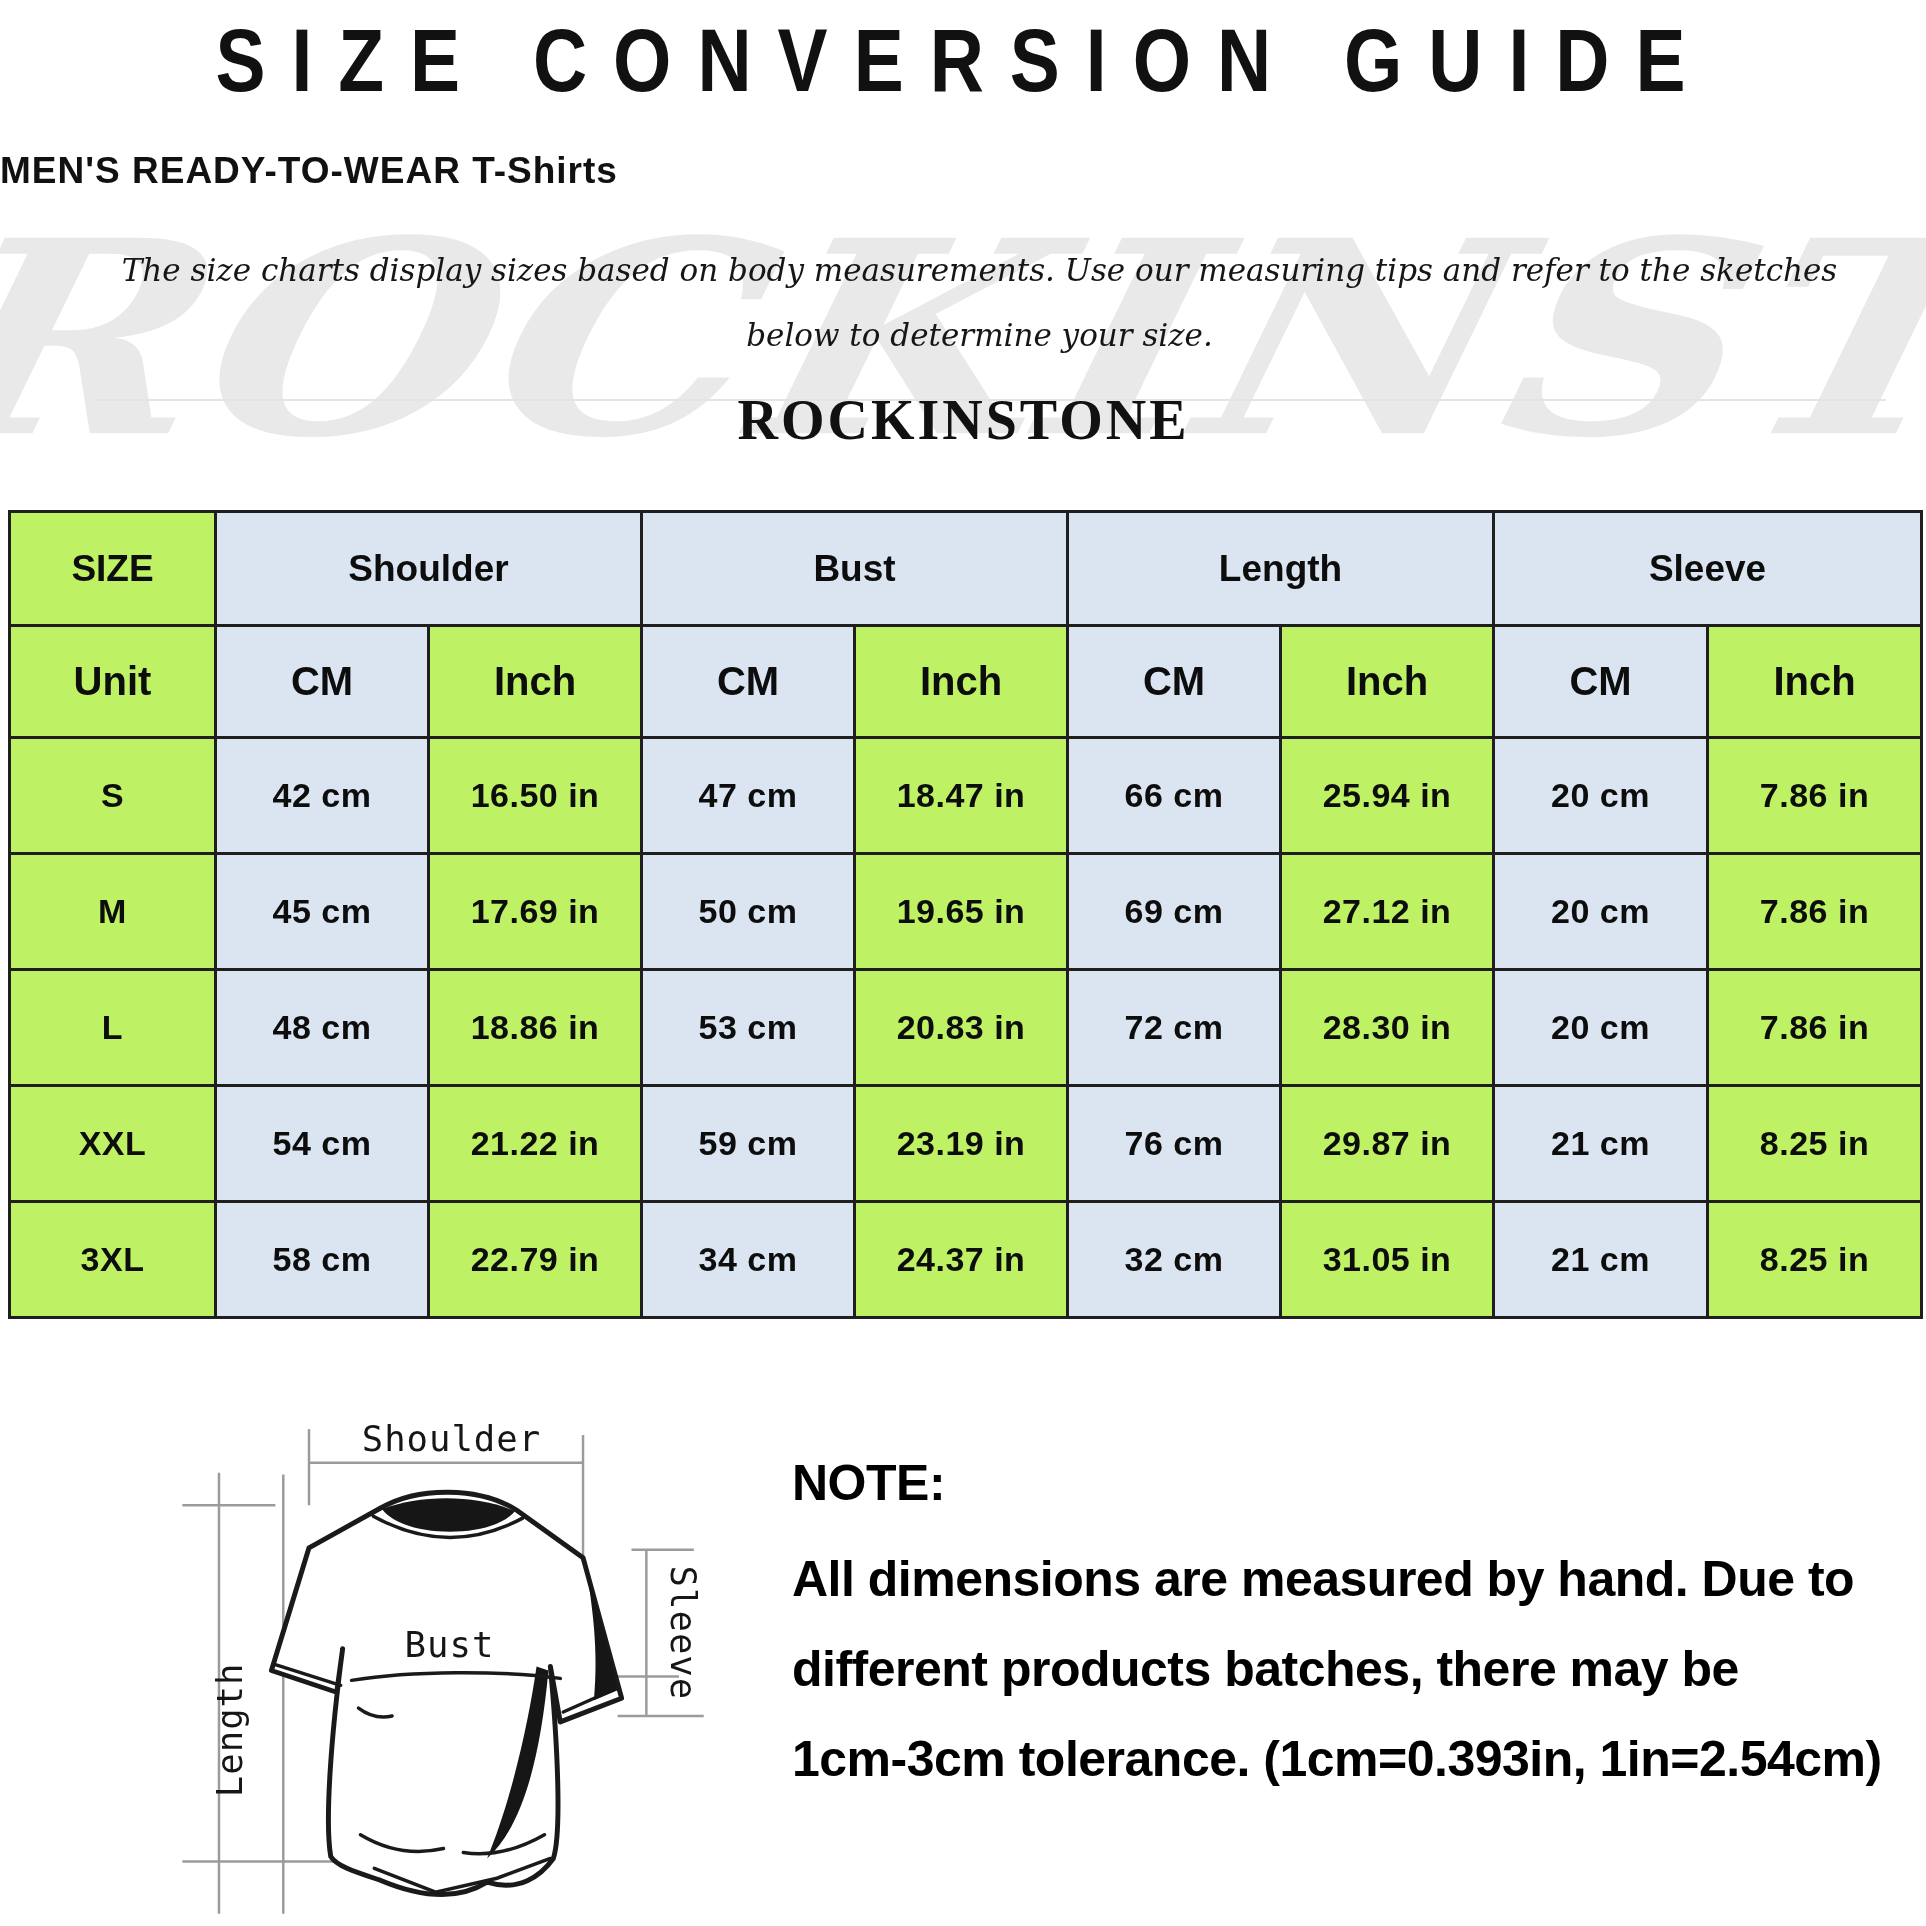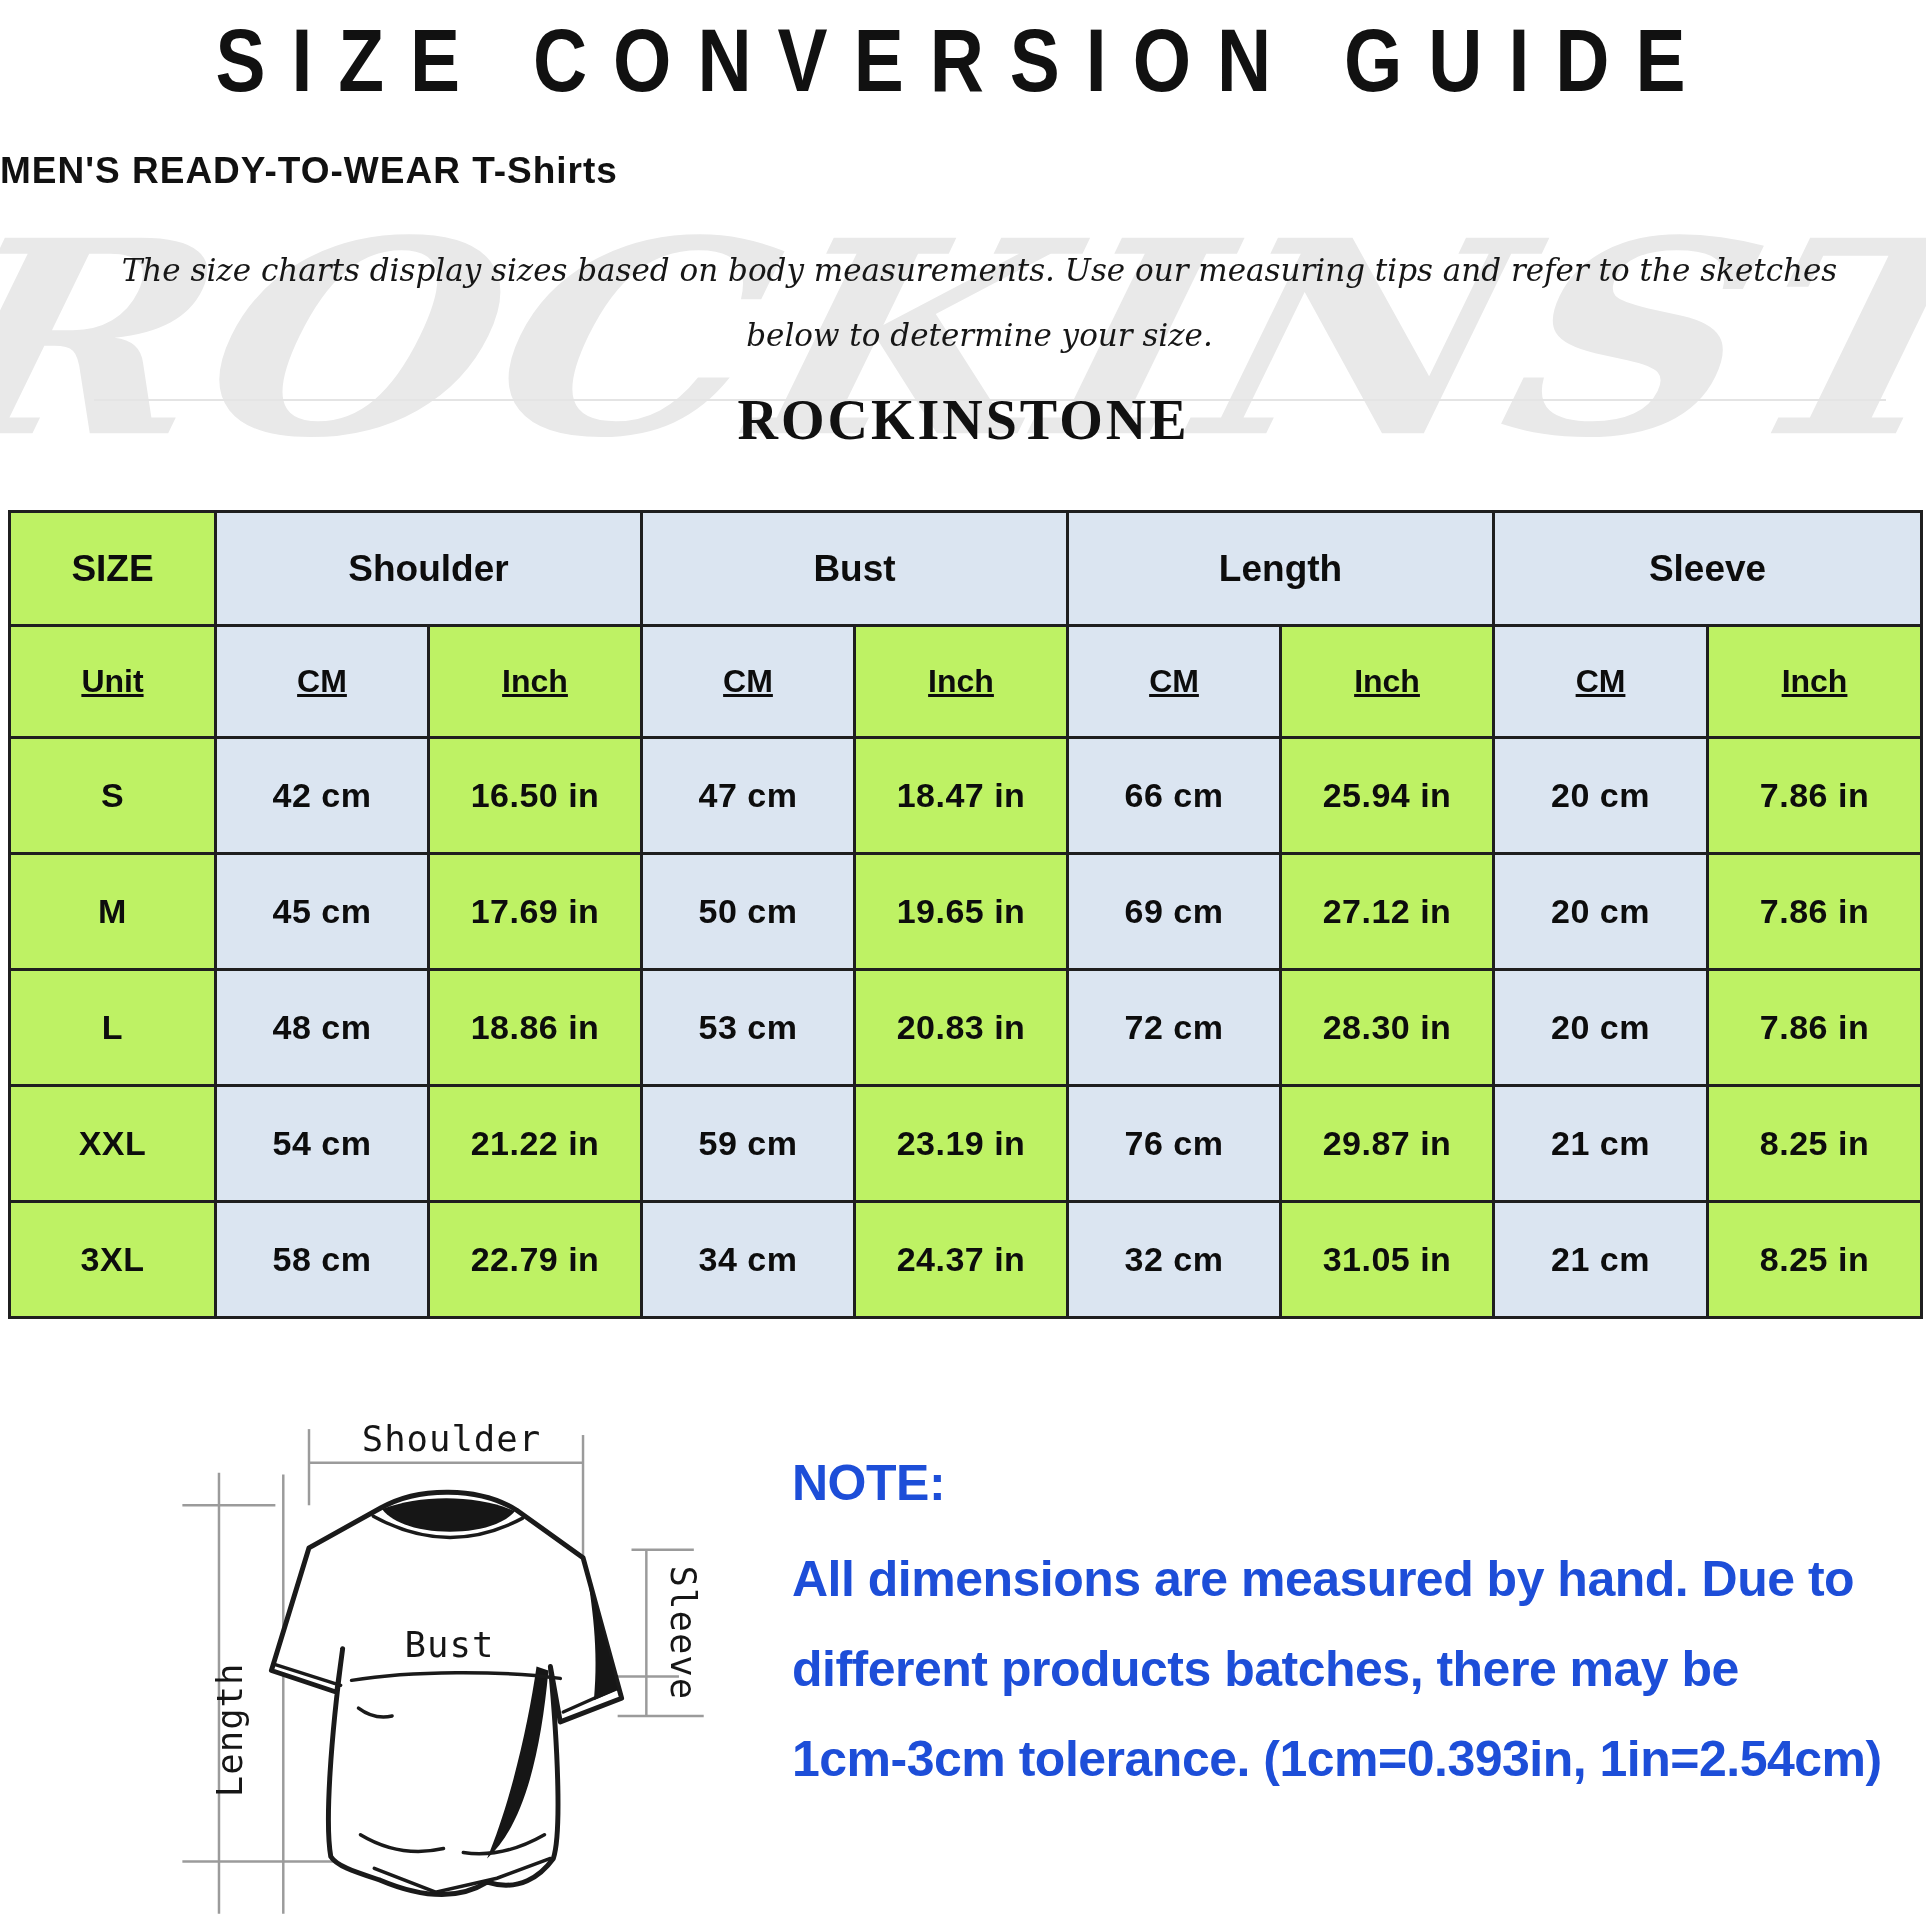--- a/index.html
+++ b/index.html
@@ -40,34 +40,34 @@
   }
   table.size-table{
     position:absolute;top:510px;left:8px;width:1911px;z-index:3;
     border-collapse:collapse;table-layout:fixed;background:#bef264;
   }
   .size-table td{
     border:3px solid #1f1f1f;text-align:center;vertical-align:middle;
     font-weight:700;padding:0;color:#0d0d0d;
   }
   .r-group td{height:111px;font-size:37px;}
-  .r-unit td{height:109px;font-size:32px;text-decoration:underline;}
+  .r-unit td{height:109px;font-size:40px;}
   .r-data td{height:113px;font-size:34px;letter-spacing:0.5px;}
   td.shaded{background:#dbe5f1;}
   .diagram-svg{position:absolute;top:1411px;left:125px;width:645px;height:516px;z-index:2;}
   .dim{stroke:#9b9b9b;stroke-width:2.5;fill:none;}
   .outline{fill:#ffffff;stroke:#1a1a1a;stroke-width:5;stroke-linejoin:round;stroke-linecap:round;}
   .detail{fill:none;stroke:#1a1a1a;stroke-width:3.5;stroke-linecap:round;}
   .shade{fill:#161616;stroke:none;}
   .diagram-label{
     font-family:"DejaVu Sans Mono",monospace;font-size:36px;fill:#161616;letter-spacing:1px;
   }
   .note{
     position:absolute;left:792px;top:1438px;width:1134px;z-index:2;
-    font-size:50px;font-weight:700;letter-spacing:-0.5px;color:#1d4ed8;
+    font-size:50px;font-weight:700;letter-spacing:-0.5px;color:#000000;
   }
   .note div{line-height:90px;white-space:nowrap;}
   .note .note-title{margin-bottom:6px;}
 </style>
 </head>
 <body>
 
 <div class="watermark">ROCKINSTONE</div>
 <div class="hairline"></div>
 

